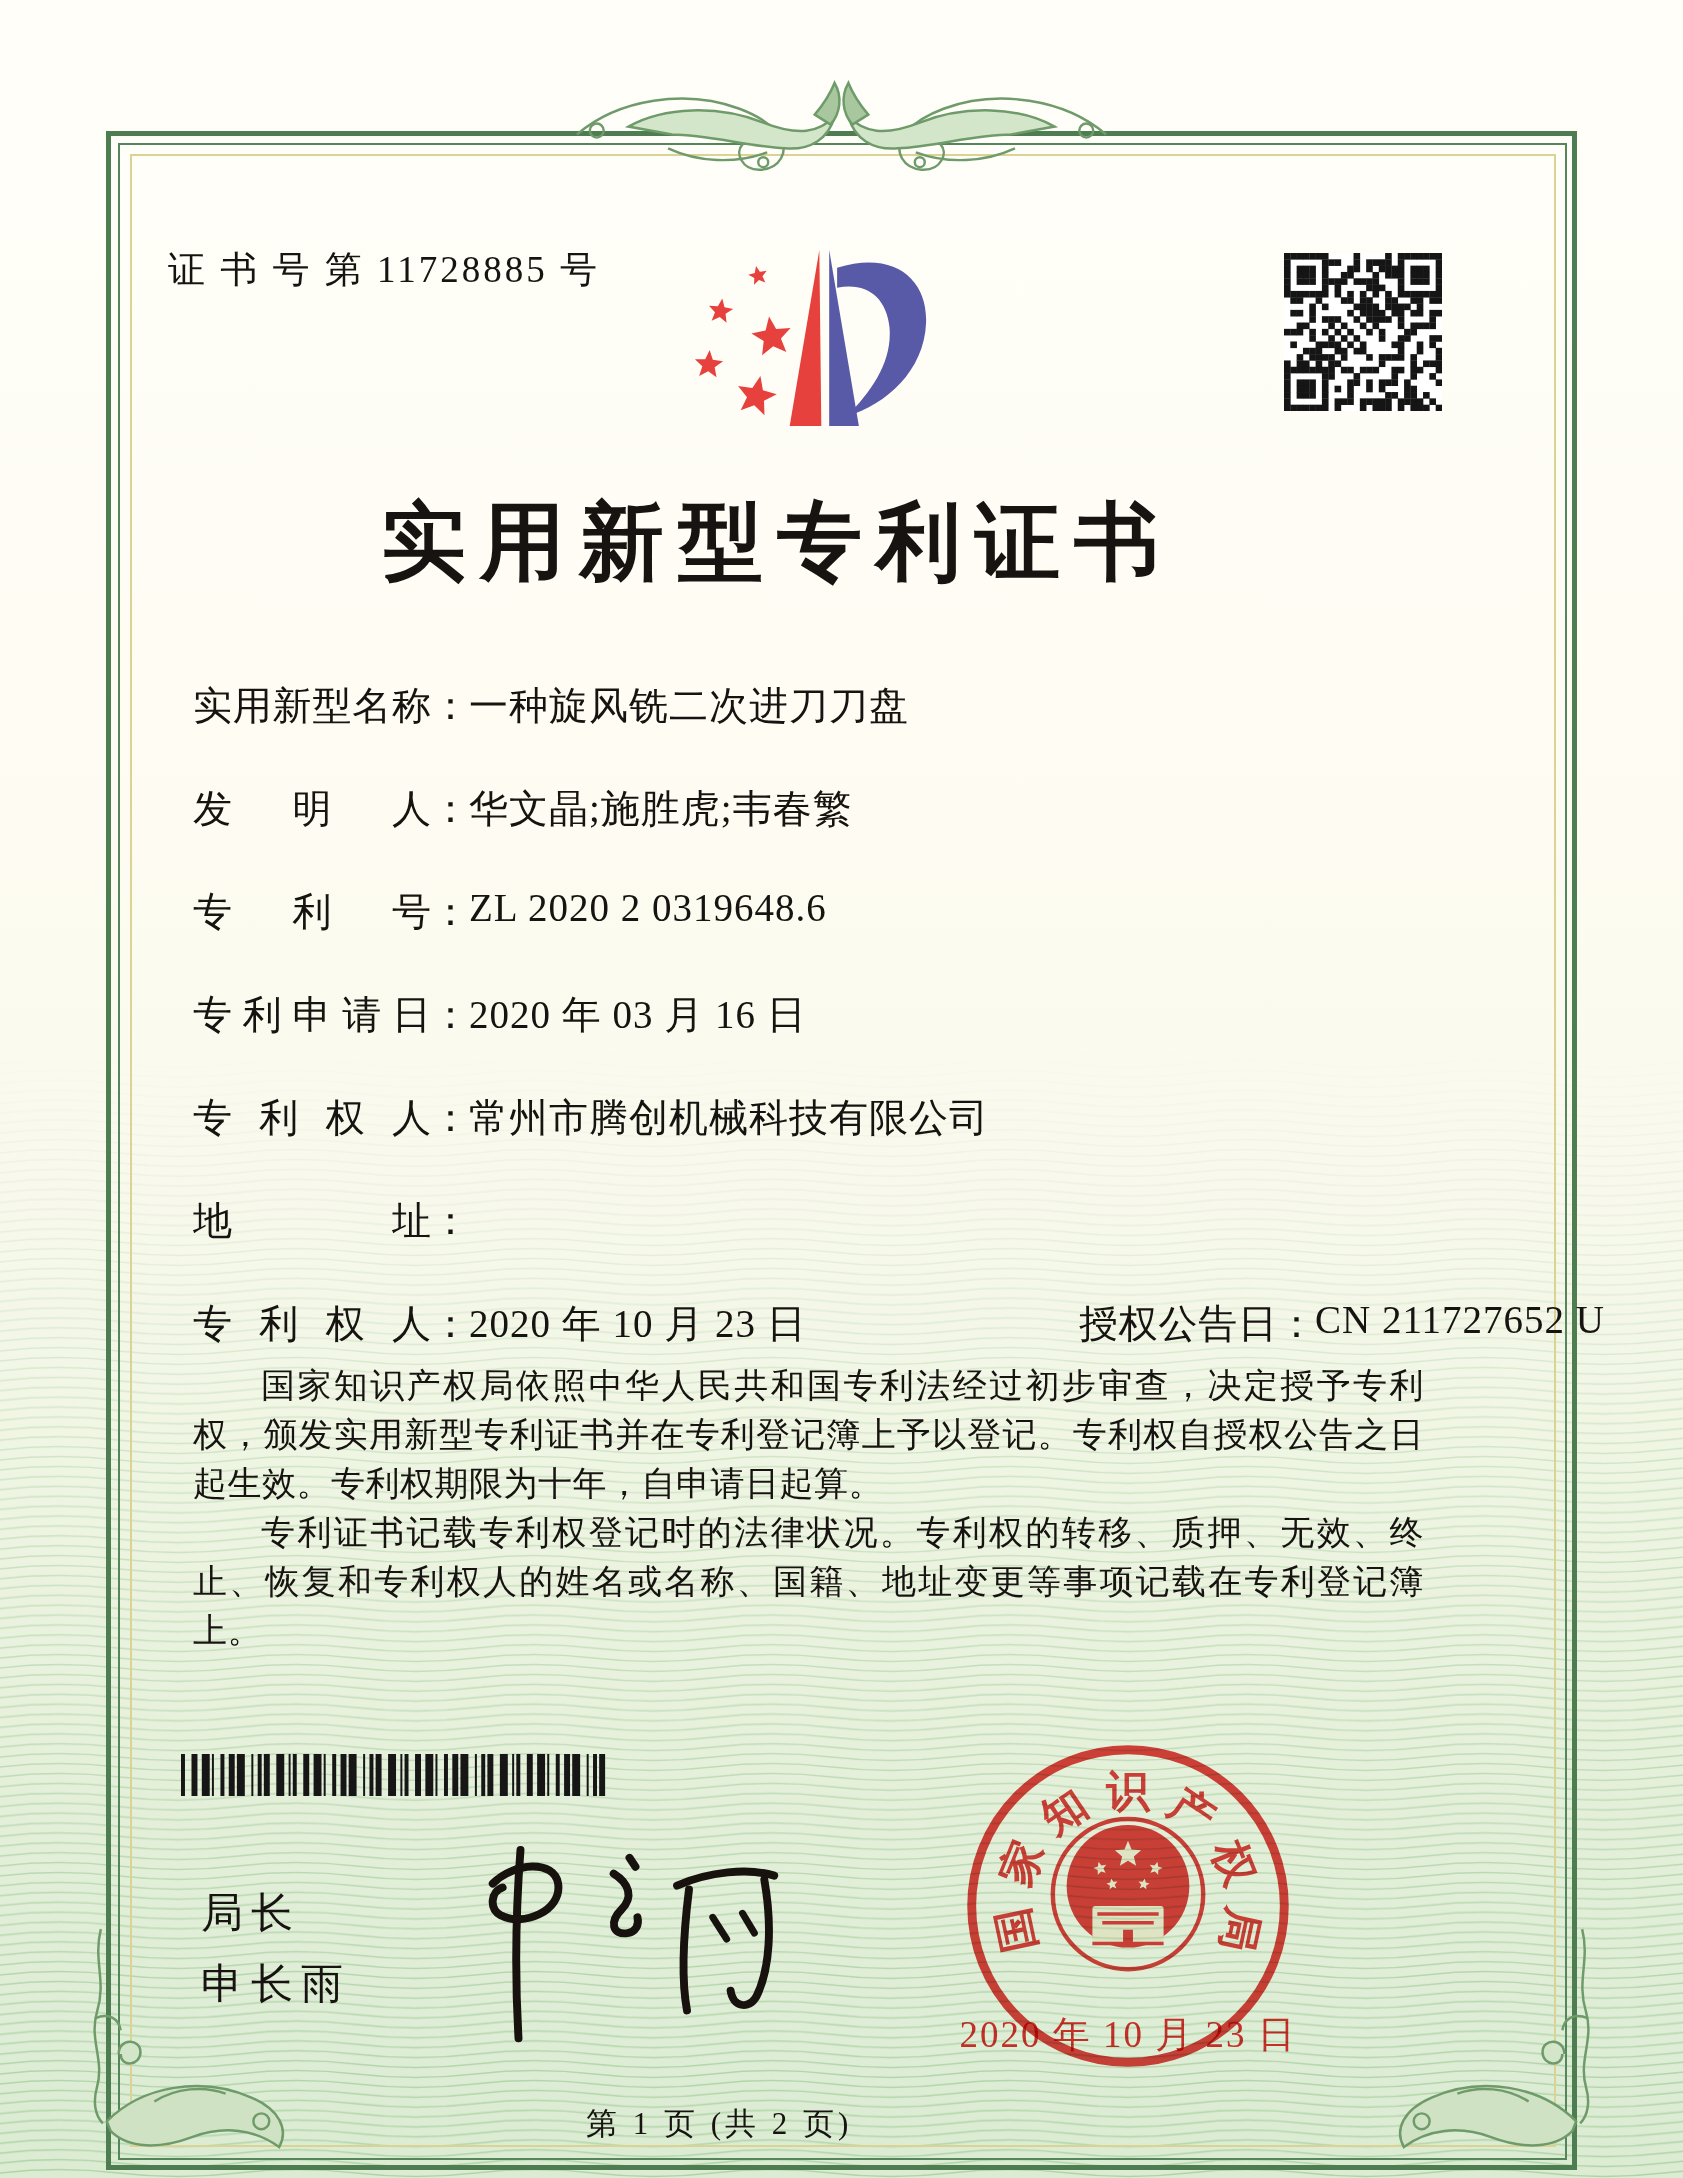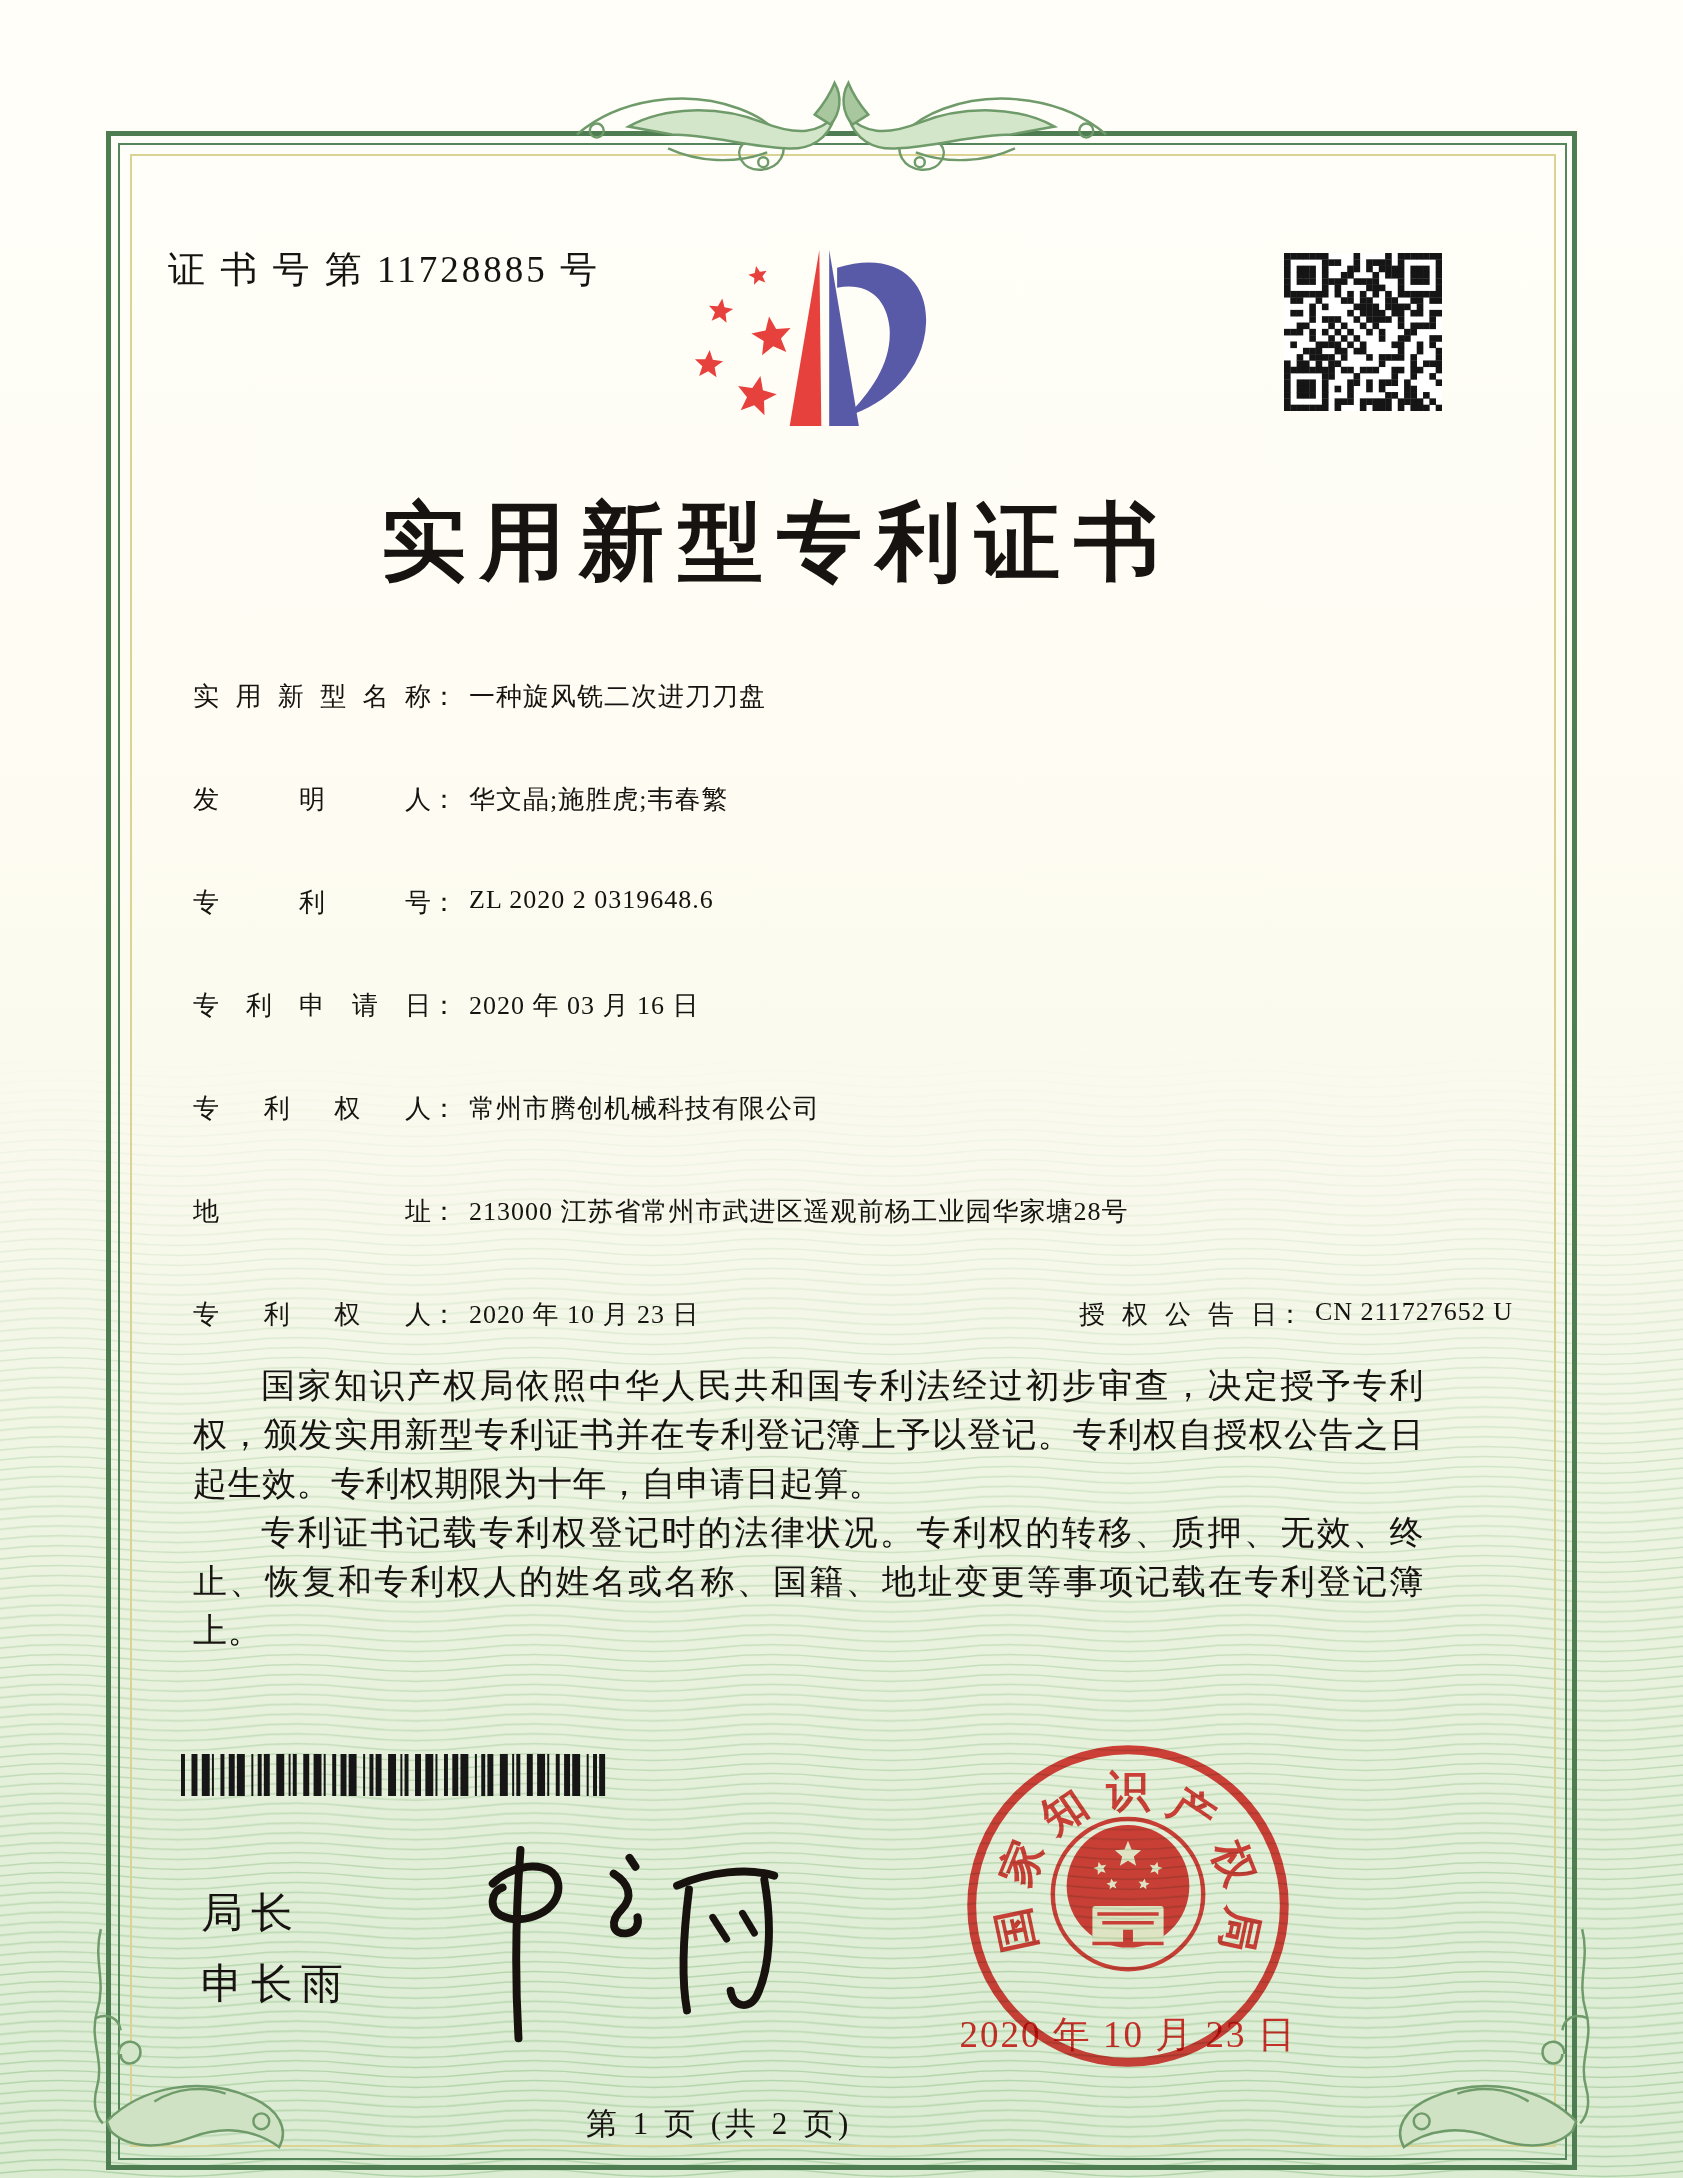--- a/index.html
+++ b/index.html
@@ -22,21 +22,21 @@
   .orn{position:absolute;z-index:3;}
   .orn-top{left:569px;top:77px;width:545px;height:111px;}
   .orn-bl{left:85px;top:1927px;width:208px;height:243px;}
   .orn-br{left:1390px;top:1927px;width:208px;height:243px;transform:scaleX(-1);}
   
   .cert-no{position:absolute;left:168px;top:245px;font-size:37px;letter-spacing:3px;z-index:4;}
   .logo{position:absolute;left:681px;top:242px;width:249px;height:196px;z-index:4;}
   .qr{position:absolute;left:1284px;top:253px;width:158px;height:158px;z-index:4;}
   .title{position:absolute;left:59px;top:485px;width:1436px;text-align:center;
     font-size:85px;font-weight:bold;letter-spacing:14px;z-index:4;}
-  .fields{position:absolute;left:193px;top:679px;width:1238px;z-index:4;font-size:26px;}
+  .fields{position:absolute;left:193px;top:679px;width:1238px;z-index:4;font-size:39px;}
   .frow{height:103px;display:flex;align-items:flex-start;position:relative;}
   .flabel{display:inline-block;width:238px;text-align:justify;text-align-last:justify;}
   .fcolon{display:inline-block;width:38px;}
   .fvalue{white-space:nowrap;letter-spacing:1px;}
   .aux{position:absolute;left:886px;top:0;display:flex;}
   .aux .flabel{width:198px;}
   .paras{position:absolute;left:193px;top:1361px;width:1231px;z-index:4;}
   .paras p{margin:0;font-size:34px;line-height:49px;text-align:justify;text-indent:2em;letter-spacing:0.5px;}
   .barcode{position:absolute;left:181px;top:1754px;width:436px;height:42px;z-index:4;}
   .officer{position:absolute;left:201px;z-index:4;font-family:"Liberation Sans",sans-serif;
@@ -482,21 +482,20 @@
         <span class="fvalue">2020 年 03 月 16 日</span>
     </div>
     <div class="frow">
       <span class="flabel">专利权人</span>
         <span class="fcolon">：</span>
         <span class="fvalue">常州市腾创机械科技有限公司</span>
     </div>
     <div class="frow">
       <span class="flabel">地址</span>
         <span class="fcolon">：</span>
-        <span class="fvalue">213000 江苏省常州市武进区遥观前杨工业园华家塘28号</span>
     </div>
     <div class="frow">
       <span class="flabel">专利权人</span>
         <span class="fcolon">：</span>
         <span class="fvalue">2020 年 10 月 23 日</span>
       <span class="aux">
         <span class="flabel">授权公告日</span>
           <span class="fcolon">：</span>
           <span class="fvalue">CN 211727652 U</span>
       </span>

